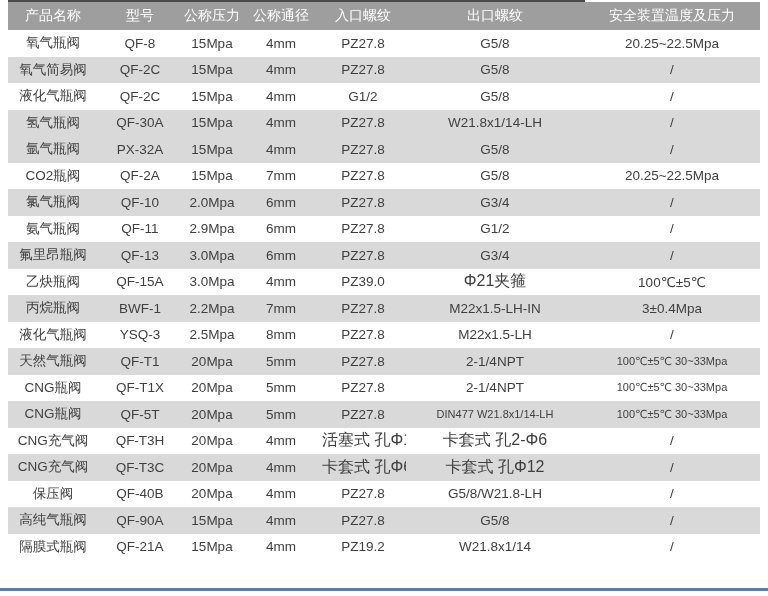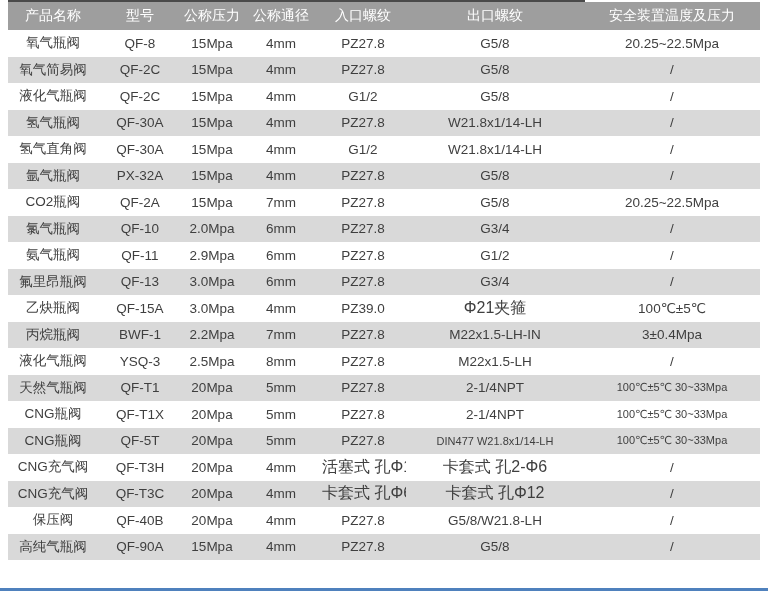--- a/index.html
+++ b/index.html
@@ -125,29 +125,20 @@
         </tr>
         <tr class="alt">
           <td>氢气瓶阀</td>
           <td>QF-30A</td>
           <td>15Mpa</td>
           <td>4mm</td>
           <td>PZ27.8</td>
           <td>W21.8x1/14-LH</td>
           <td>/</td>
         </tr>
-        <tr>
-          <td>氢气直角阀</td>
-          <td>QF-30A</td>
-          <td>15Mpa</td>
-          <td>4mm</td>
-          <td>G1/2</td>
-          <td>W21.8x1/14-LH</td>
-          <td>/</td>
-        </tr>
         <tr class="alt">
           <td>氩气瓶阀</td>
           <td>PX-32A</td>
           <td>15Mpa</td>
           <td>4mm</td>
           <td>PZ27.8</td>
           <td>G5/8</td>
           <td>/</td>
         </tr>
         <tr>
@@ -267,18 +258,27 @@
           <td>G5/8/W21.8-LH</td>
           <td>/</td>
         </tr>
         <tr class="alt">
           <td>高纯气瓶阀</td>
           <td>QF-90A</td>
           <td>15Mpa</td>
           <td>4mm</td>
           <td>PZ27.8</td>
           <td>G5/8</td>
+          <td>/</td>
+        </tr>
+        <tr>
+          <td>隔膜式瓶阀</td>
+          <td>QF-21A</td>
+          <td>15Mpa</td>
+          <td>4mm</td>
+          <td>PZ19.2</td>
+          <td>W21.8x1/14</td>
           <td>/</td>
         </tr>
       </tbody>
   </table>
   <div class="bottom-line"></div>
 </div>
 
 </body></html>

